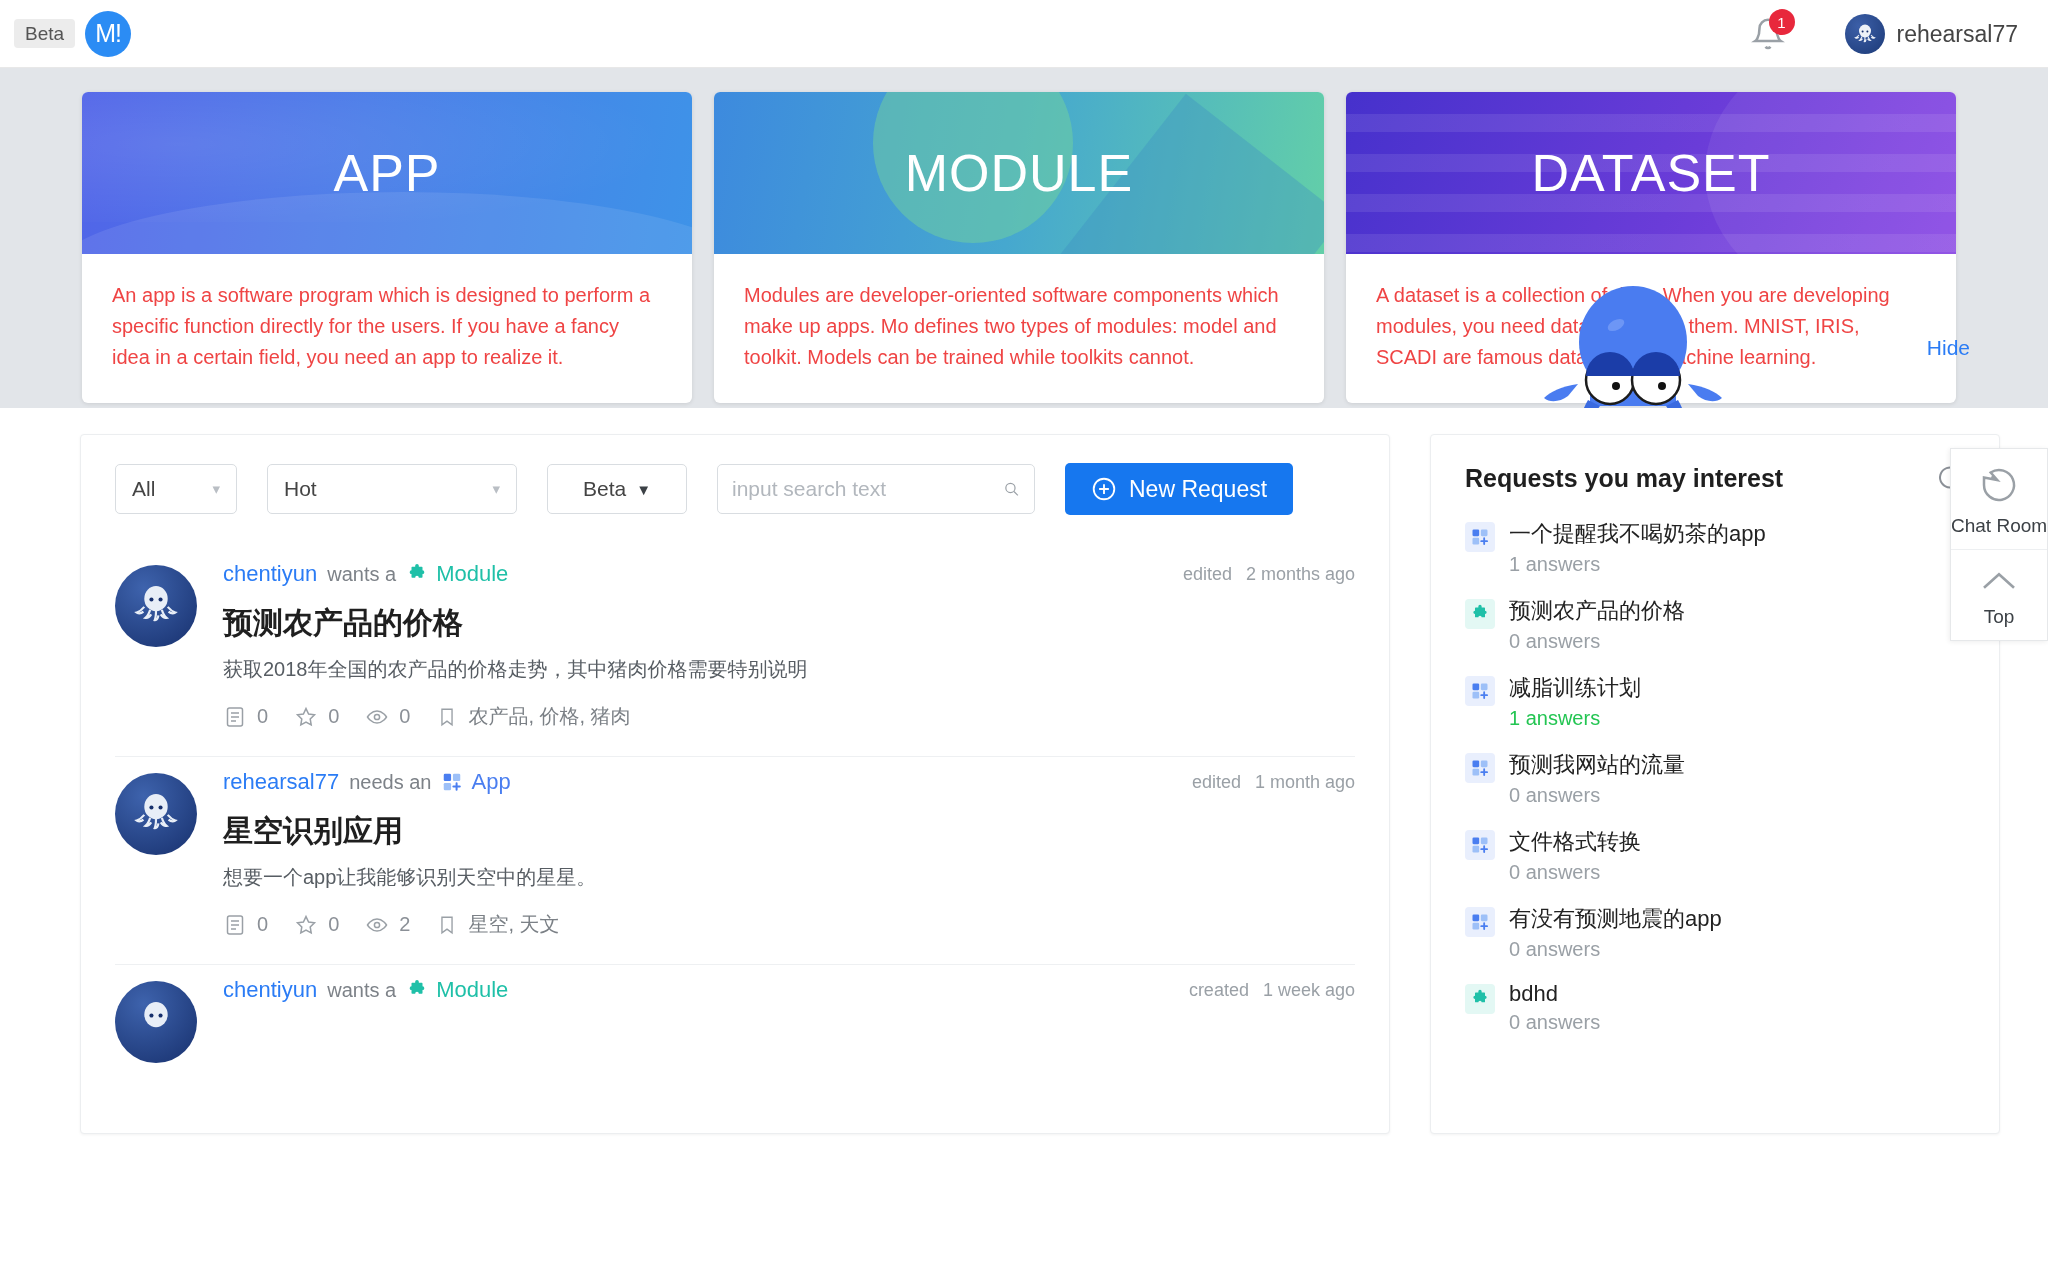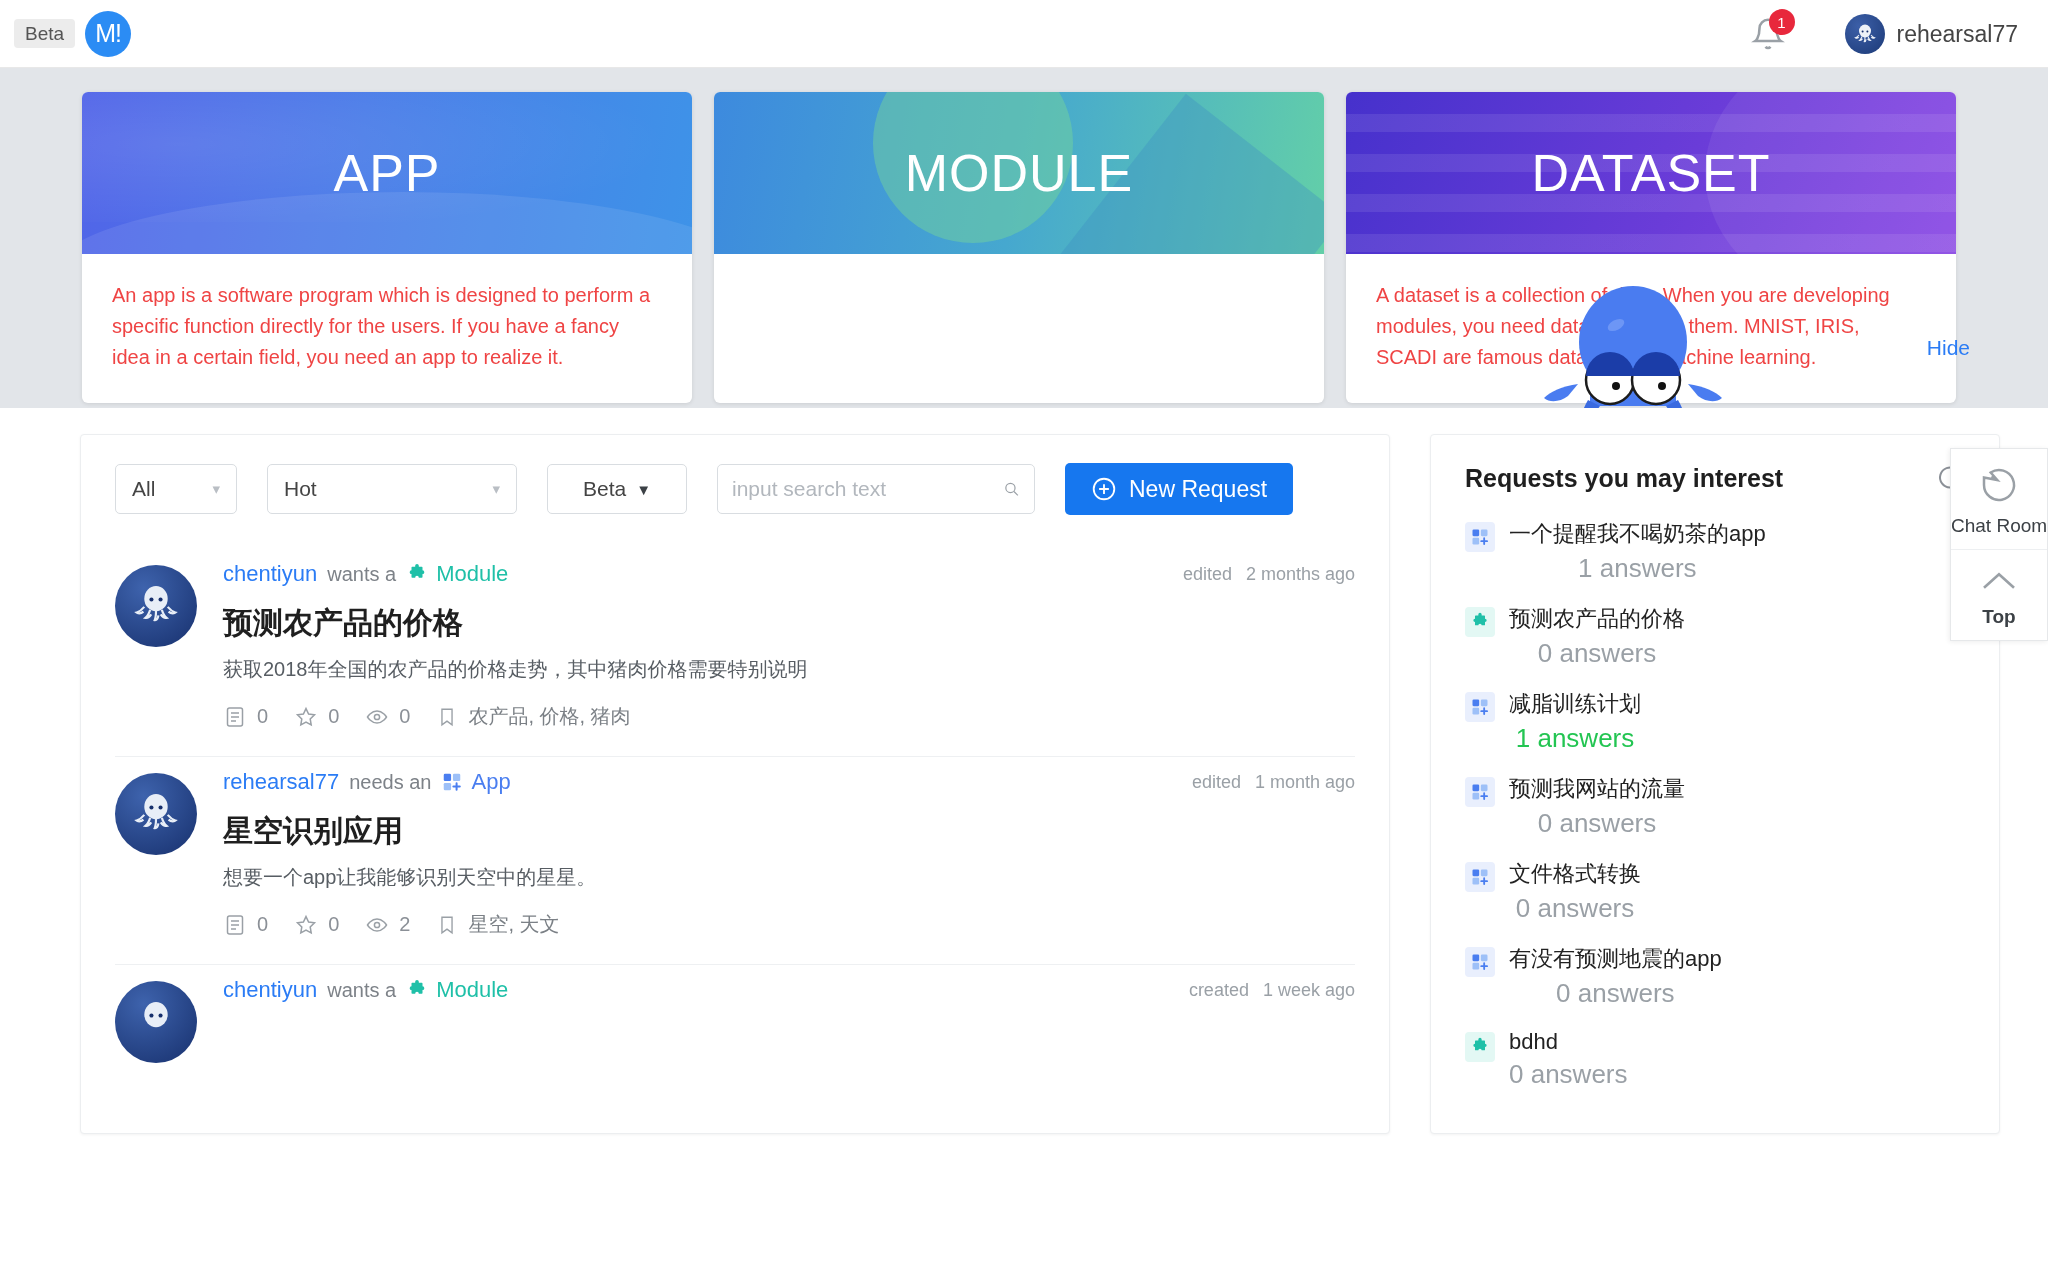--- a/index.html
+++ b/index.html
@@ -216,35 +216,35 @@
   .sb-item { display: flex; gap: 14px; margin-bottom: 20px; }
   .sb-ico {
     width: 30px; height: 30px; border-radius: 4px; flex: 0 0 30px;
     display: flex; align-items: center; justify-content: center;
     margin-top: 3px;
   }
   .sb-ico.app { background: #e9effd; }
   .sb-ico.module { background: #e3f8f4; }
   .sb-texts { min-width: 0; }
   .sb-name { font-size: 22px; color: #222; margin-bottom: 4px; }
-  .sb-ans { font-size: 26px; color: #9aa0a6; text-align: center; }
+  .sb-ans { font-size: 20px; color: #9aa0a6; }
   .sb-ans.has { color: #23c552; }
 
   
   .float-panel {
     position: absolute; right: 0; top: 448px;
     width: 98px; background: #fff;
     border: 1px solid #e6e8ea;
     box-shadow: -1px 1px 5px rgba(0,0,0,.07);
     z-index: 20;
   }
   .fp-cell {
     padding: 16px 0 12px 0; text-align: center; cursor: pointer;
   }
-  .fp-cell + .fp-cell { border-top: 1px solid #edeff1; font-weight: bold; }
+  .fp-cell + .fp-cell { border-top: 1px solid #edeff1; }
   .fp-label { font-size: 19px; color: #3c4146; margin-top: 6px; white-space: nowrap; }
 </style>
 </head>
 <body>
 
 <div class="header">
   <div class="beta-badge">Beta</div>
   <div class="logo-circle">
     <span>M!</span>
   </div>
@@ -275,20 +275,21 @@
       <div class="card-banner banner-app">
         <span>APP</span>
       </div>
       <div class="card-body">An app is a software program which is designed to perform a specific function directly for the users. If you have a fancy idea in a certain field, you need an app to realize it.</div>
     </div>
 
     <div class="card">
       <div class="card-banner banner-module">
         <span>MODULE</span>
       </div>
+      <div class="card-body">Modules are developer-oriented software components which make up apps. Mo defines two types of modules: model and toolkit. Models can be trained while toolkits cannot.</div>
     </div>
 
     <div class="card">
       <div class="card-banner banner-dataset">
         <span>DATASET</span>
       </div>
       <div class="card-body">A dataset is a collection of data. When you are developing modules, you need dataset to train them. MNIST, IRIS, SCADI are famous datasets for machine learning.</div>
     </div>
 
   </div>

